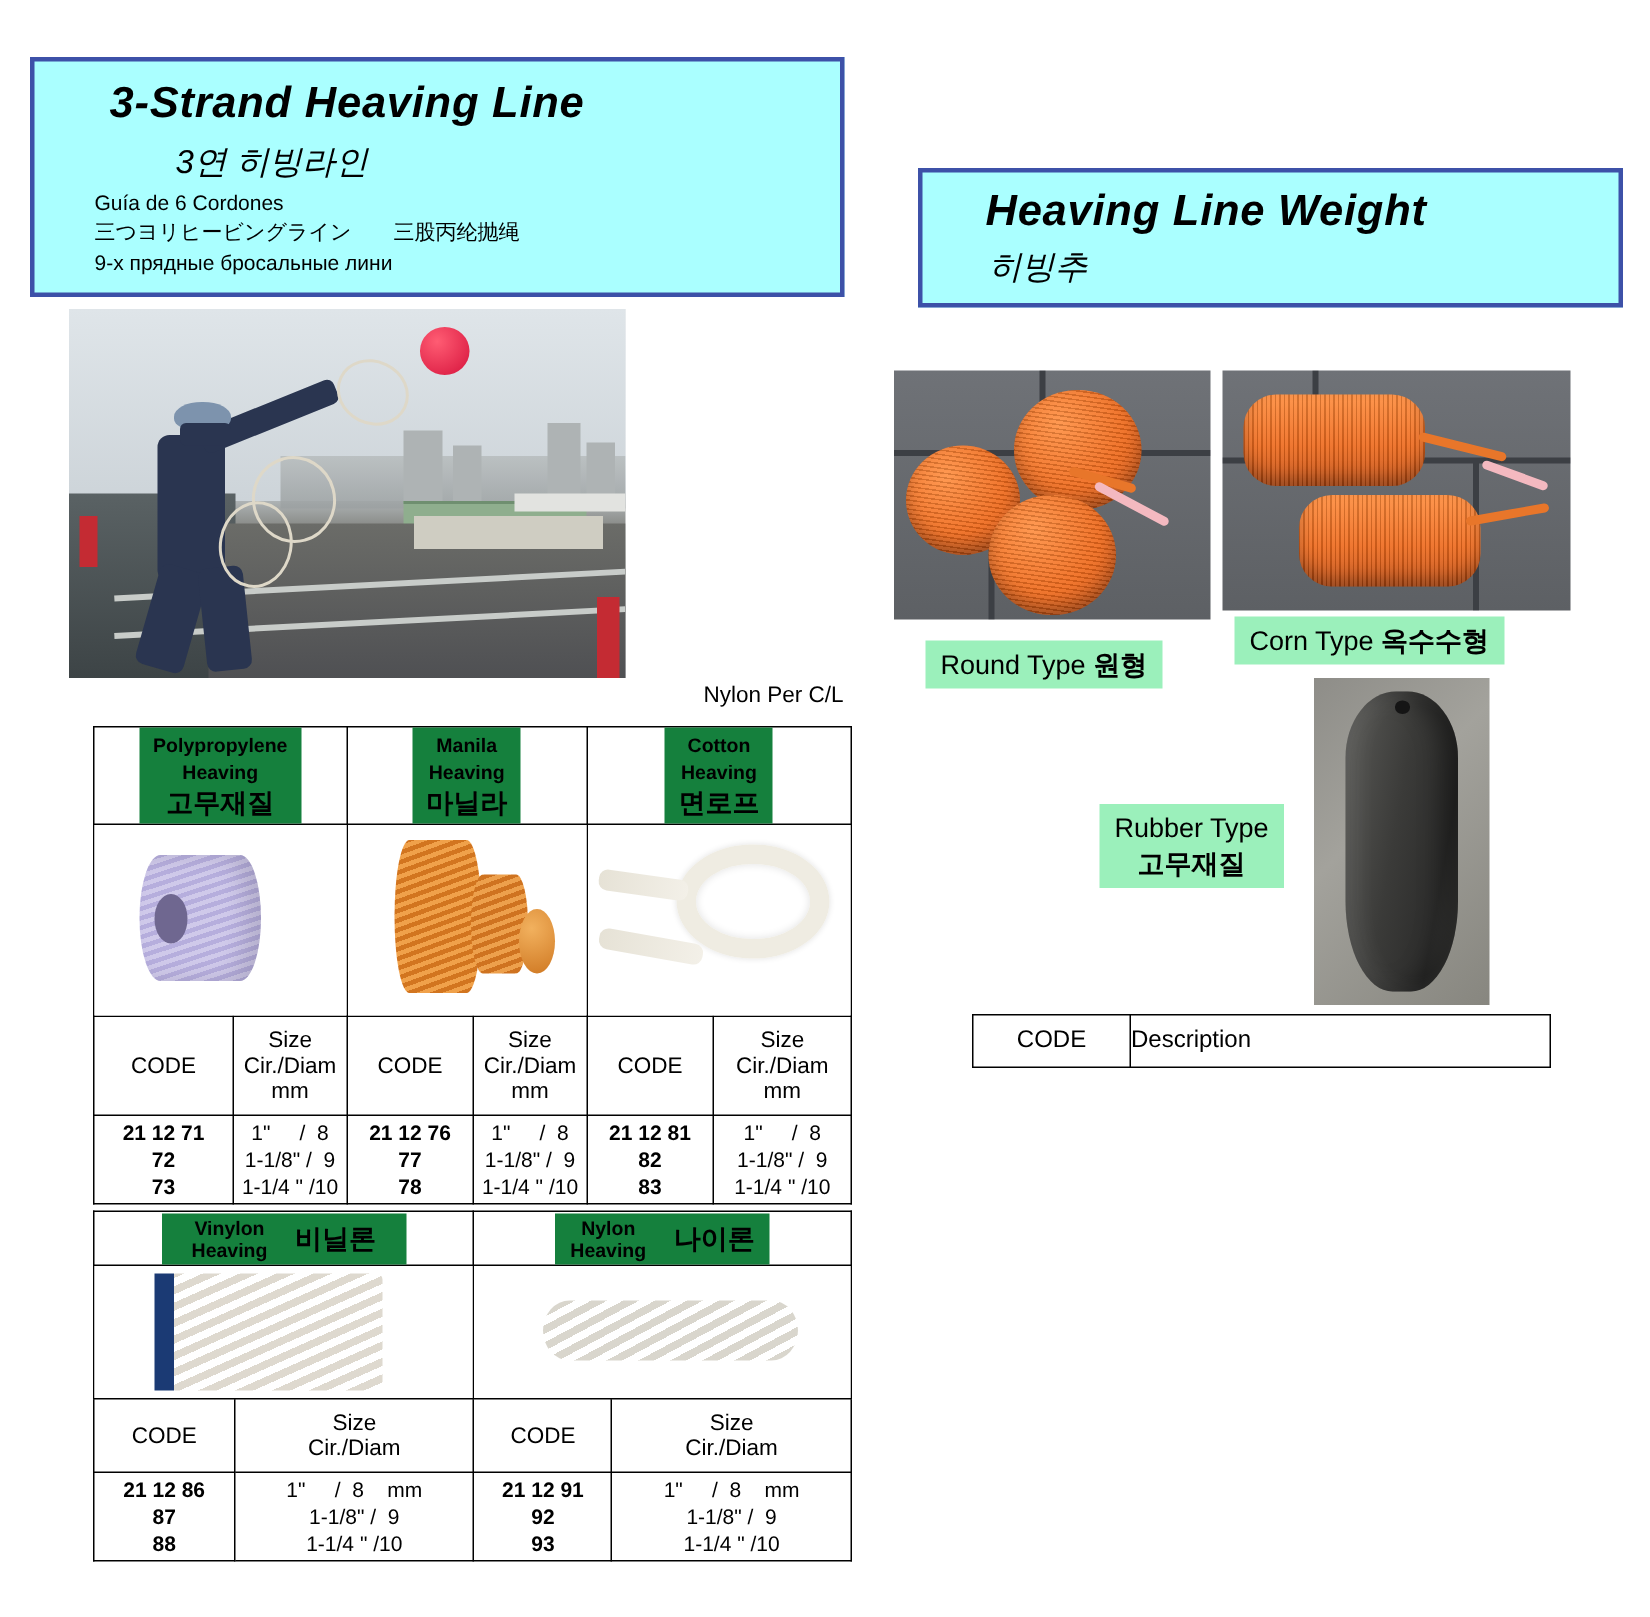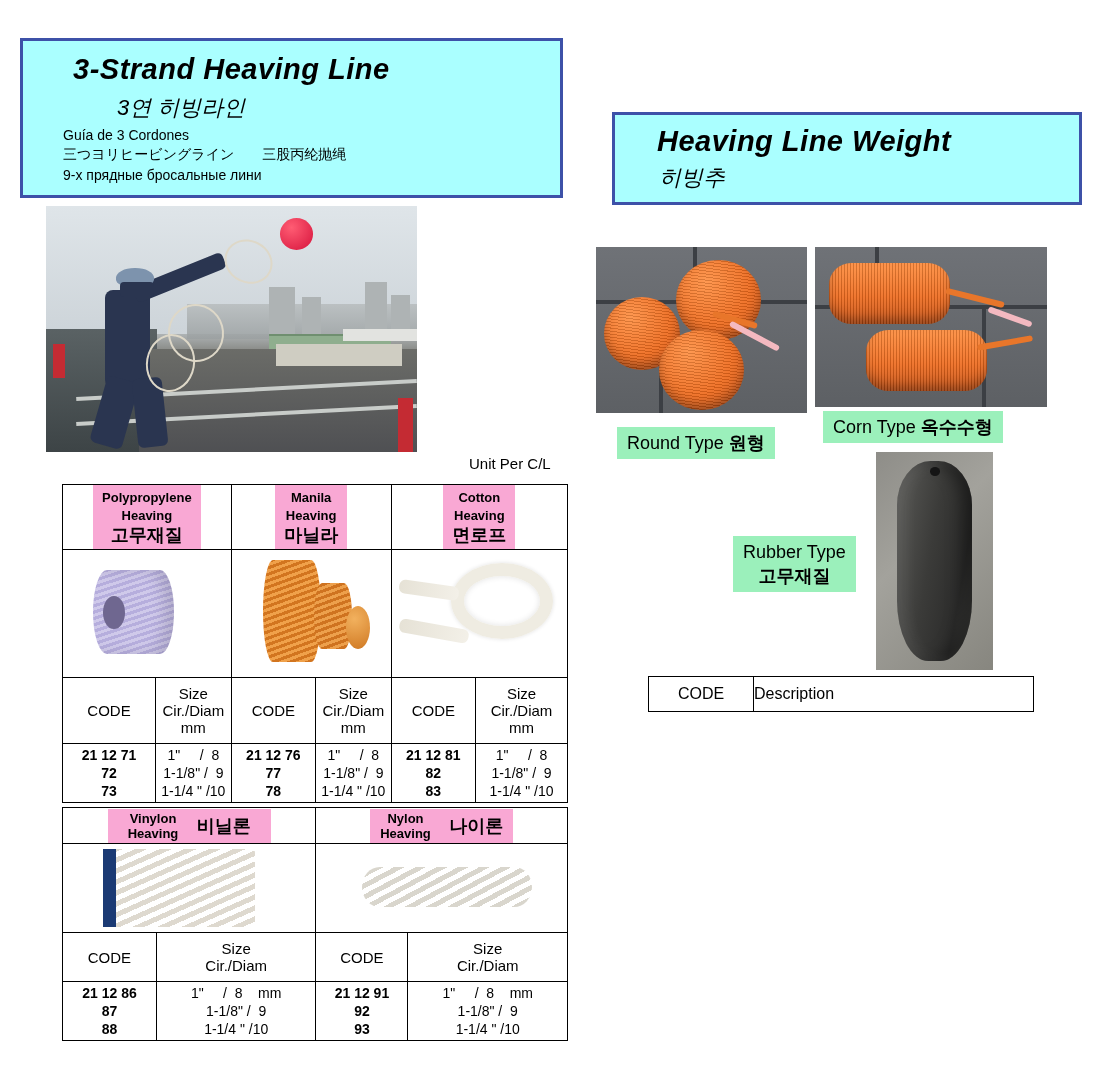--- a/index.html
+++ b/index.html
@@ -117,21 +117,21 @@
       background:repeating-linear-gradient(-24deg,#ffffff 0 5px,#ded9cf 5px 10px);
       border-radius:4px;}
   .vin-blue{position:absolute;left:8%;top:4%;width:9%;height:92%;background:#1b3a74;}
   .ny-rope{position:absolute;left:10%;top:18%;width:80%;height:56%;
       background:repeating-linear-gradient(-28deg,#ffffff 0 5px,#d9d6cd 5px 10px);
       border-radius:18px/50%;}
 
   
   .tbl{border-collapse:collapse;position:absolute;}
   .tbl td{border:1px solid #000;padding:0;vertical-align:middle;text-align:center;}
-  .grn{background:#f9a8d4;display:inline-block;padding:3px 9px;}
+  .grn{background:#15803d;display:inline-block;padding:3px 9px;}
   .hdr-en{font-weight:bold;font-size:13px;line-height:15px;}
   .hdr-ko{font-weight:bold;font-size:18px;line-height:22px;}
   .colhdr{font-size:15px;line-height:17px;font-weight:normal;}
   .codecell{font-weight:bold;font-size:14px;line-height:18px;text-align:right;padding-right:7px;}
   .sizecell{font-size:14px;line-height:18px;text-align:center;white-space:pre;}
   .unitper{font-size:15px;}
 
   .grnlabel{
     background:#9bf0bb;
     font-size:18px;
@@ -149,21 +149,21 @@
   .rdesc-h{font-size:16px;text-align:left;padding-left:12px;}
   .rcode{font-size:16px;font-weight:bold;text-align:center;}
   .rdesc{font-size:16px;text-align:left;padding-left:12px;line-height:33px;}
 </style>
 </head>
 <body>
 
 <div class="titlebox abs" style="left:20px;top:38px;width:543px;height:160px;">
   <div class="t-en abs" style="left:50px;top:12px;">3-Strand Heaving Line</div>
   <div class="t-ko abs" style="left:94px;top:52px;">3연 히빙라인</div>
-  <div class="t-sub abs" style="left:40px;top:85px;">Guía de 3 Cordones</div>
+  <div class="t-sub abs" style="left:40px;top:85px;">Guía de 6 Cordones</div>
   <div class="t-sub abs" style="left:40px;top:104px;">三つヨリヒービングライン　　三股丙纶抛绳</div>
   <div class="t-sub abs" style="left:40px;top:125px;">9-х прядные бросальные лини</div>
 </div>
 
 <div class="titlebox abs" style="left:612px;top:112px;width:470px;height:93px;">
   <div class="t-en abs" style="left:42px;top:10px;">Heaving Line Weight</div>
   <div class="t-ko abs" style="left:44px;top:48px;">히빙추</div>
 </div>
 
 <div class="photo ph-main" style="left:46px;top:206px;width:371px;height:246px;">
@@ -189,21 +189,21 @@
   <div class="sailor-body" style="left:24%;top:33%;width:26%;height:7%;transform:rotate(-22deg);transform-origin:left center;border-radius:5px;"></div>
   <div class="helmet" style="left:19%;top:25%;width:10%;height:8%;"></div>
   <div class="sailor-body" style="left:20%;top:31%;width:9%;height:6%;border-radius:4px;"></div>
 
   <div class="ropewisp" style="left:48%;top:14%;width:12%;height:16%;border:2px solid #ded8c8;background:transparent;transform:rotate(25deg);"></div>
   <div class="ropewisp" style="left:33%;top:40%;width:14%;height:22%;border:2px solid #ded8c8;background:transparent;transform:rotate(-15deg);"></div>
   <div class="ropewisp" style="left:27%;top:52%;width:12%;height:22%;border:2px solid #ded8c8;background:transparent;transform:rotate(10deg);"></div>
   <div class="redball" style="left:63%;top:5%;width:9%;height:13%;"></div>
 </div>
 
-<div class="abs unitper" style="left:469px;top:455px;">Unit Per C/L</div>
+<div class="abs unitper" style="left:469px;top:455px;">Nylon Per C/L</div>
 
 <table class="tbl" style="left:62px;top:484px;width:506px;">
   <tbody>
       <tr>
     <td colspan="2" style="height:60px;">
       <span class="grn">
         <span class="hdr-en" style="white-space:pre-line;">Polypropylene
 Heaving</span><br>
         <span class="hdr-ko">고무재질</span>
       </span>

